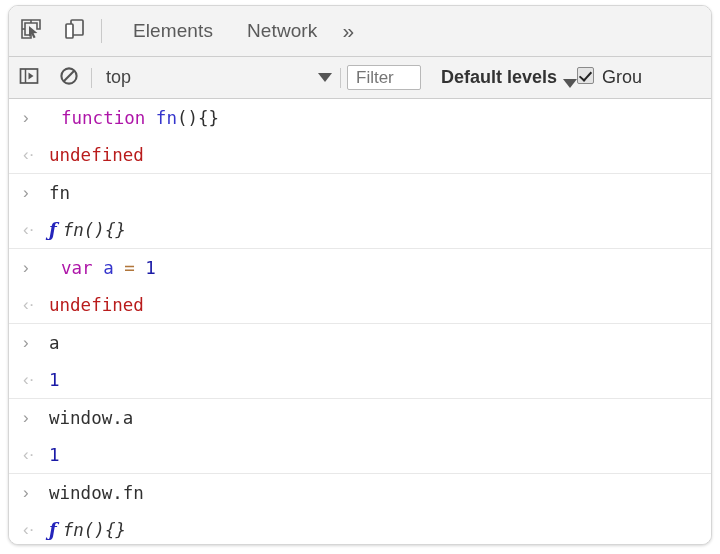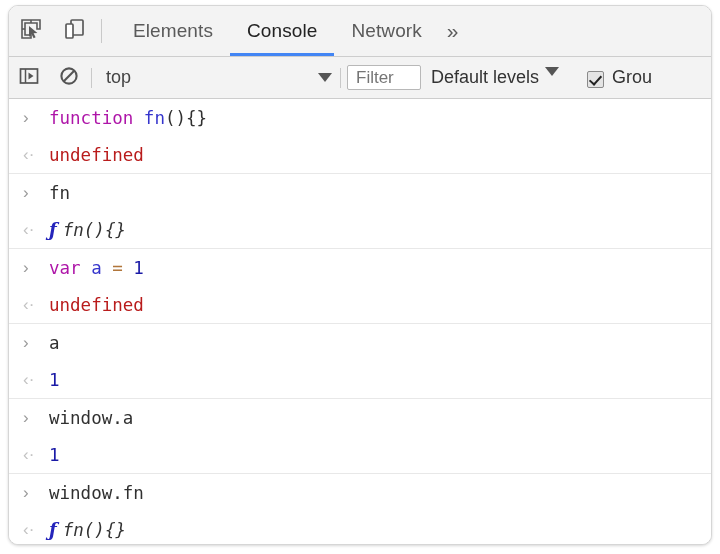--- a/index.html
+++ b/index.html
@@ -138,34 +138,35 @@
     padding: 0 8px;
     font-size: 17px;
     color: #7a7a7a;
     font-family: "Liberation Sans", sans-serif;
     box-sizing: border-box;
     width: 74px;
     outline: none;
   }
   #levels-select {
     display: flex;
-    align-items: flex-start;
-    margin-left: 10px;
-    cursor: pointer;
+    align-items: flex-end;
+    margin-left: 20px;
+    cursor: pointer;
+    font-weight: bold;
   }
   #levels-label {
     font-size: 18px;
     color: #333333;
     margin-right: 6px;
   }
   #levels-select .caret { margin-right: 0; }
   #group-similar {
     display: flex;
-    align-items: flex-end;
-    margin-left: 28px;
+    align-items: flex-start;
+    margin-left: 0;
     cursor: pointer;
   }
   .checkbox {
     width: 17px; height: 17px;
     border: 1px solid #8a8a8a;
     border-radius: 2px;
     background: #e4e4e4;
     position: relative;
     box-sizing: border-box;
     margin-right: 8px;
@@ -211,21 +212,21 @@
     font-family: "Liberation Sans", sans-serif;
   }
   .arrow.in { color: #9a9a9a; }
   .arrow.out { color: #c3c3c3; }
   .code {
     font-family: "DejaVu Sans Mono", monospace;
     font-size: 17.5px;
     color: #303030;
     white-space: pre;
   }
-  .kw   { color: #ae15a8; }
+  .kw   { color: #ae15a8; margin-left: 12px; }
   .ident{ color: #3535cc; }
   .num  { color: #1a1aa6; }
   .op   { color: #b1763b; }
   .punc { color: #303030; }
   .undef{ color: #b91c1c; }
   .fnout {
     font-family: "DejaVu Sans Mono", monospace;
     font-size: 17.5px;
     font-style: italic;
     color: #333333;
@@ -262,21 +263,20 @@
           <rect x="8" y="3" width="12" height="15" rx="1" fill="none" stroke="#5a5a5a" stroke-width="1.7"></rect>
           <rect x="3" y="7" width="7" height="14" rx="1" fill="#ffffff" stroke="#5a5a5a" stroke-width="1.7"></rect>
         </svg>
       </span>
     </div>
 
     <div class="tb-sep"></div>
 
     <div id="tabs">
       <div class="tab">Elements</div>
-      <div class="tab active">Console</div>
       <div class="tab">Network</div>
       <div class="tab-more">»</div>
     </div>
   </div>
 
   <div id="filterbar">
 
     <div class="fb-icon-btn">
       <span>
         <svg width="22" height="22" viewBox="0 0 22 22">

